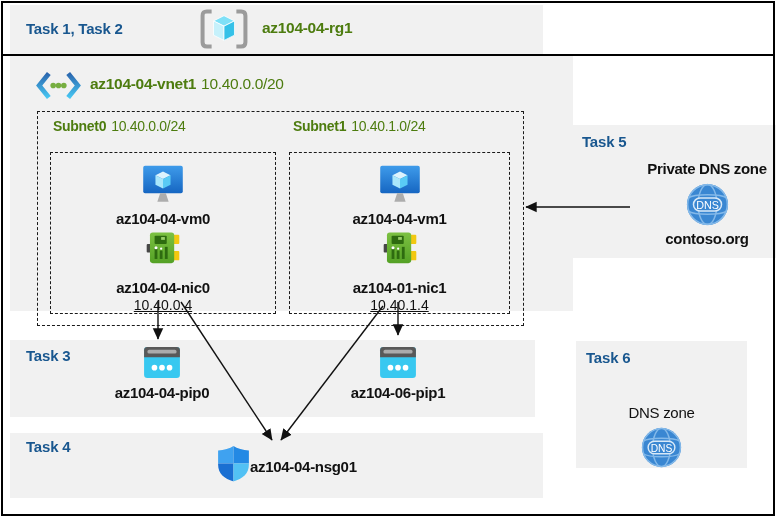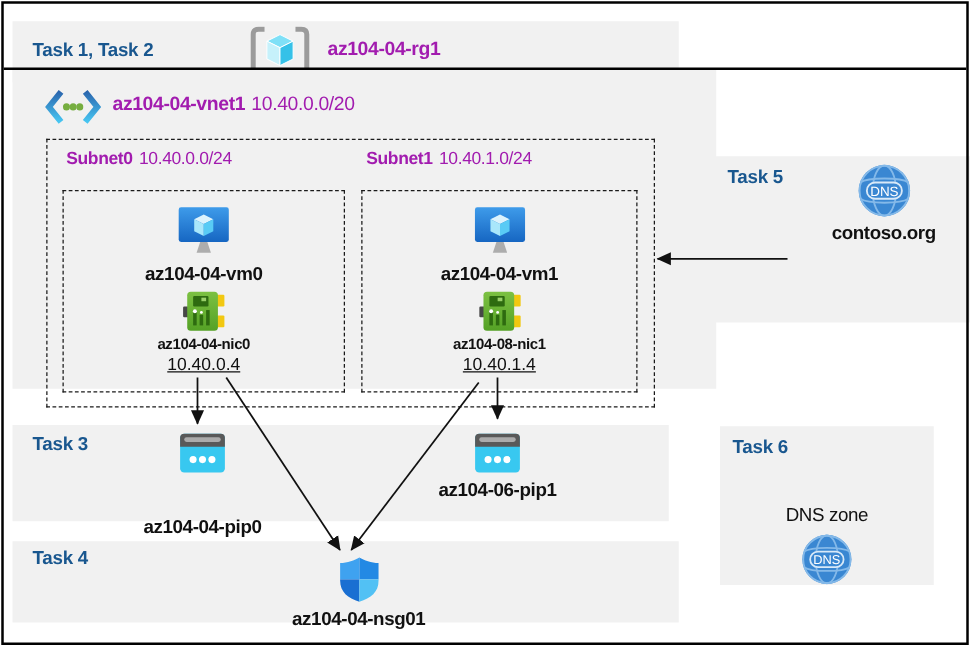--- a/index.html
+++ b/index.html
@@ -2,43 +2,43 @@
 <html><head>
 <meta charset="utf-8">
 <style>
   html,body{margin:0;padding:0;background:#fff;}
   .stage{position:relative;width:776px;height:517px;background:#fff;overflow:hidden;
          font-family:"Liberation Sans",sans-serif;color:#111;}
   .frame-border{position:absolute;inset:1px;border:2px solid #000;pointer-events:none;z-index:9;}
   .gray{background:#f1f1f1;}
   .abs{position:absolute;}
   .taskhead{font-weight:700;font-size:15px;color:#19578f;letter-spacing:-0.2px;}
-  .blk{font-weight:700;font-size:15px;color:#a21caf;letter-spacing:-0.3px;text-align:right;}
-  
-  .banner{left:10px;top:17px;width:533px;height:49px;}
+  .blk{font-weight:700;font-size:15px;color:#4d7c0f;letter-spacing:-0.3px;text-align:right;}
+  
+  .banner{left:10px;top:5px;width:533px;height:49px;}
   .divider{left:3px;top:54px;width:770px;height:2px;background:#000;}
   
   .vnet{left:10px;top:56px;width:533px;height:255px;padding-left:30px;}
   .vnet-title{left:80px;top:19px;white-space:nowrap;font-size:15.5px;}
   .vnet-title .cidr{font-weight:400;margin-left:5px;}
   .outerdash{left:27px;top:55px;width:485px;height:213px;border:1px dashed #1a1a1a;}
   .subnet-label{top:6px;white-space:nowrap;font-size:14px;}
   .subnet-label .cidr{font-weight:400;margin-left:5px;}
   .innerdash{top:40px;height:162px;border:1px dashed #1a1a1a;box-sizing:border-box;
              display:flex;flex-direction:column;align-items:center;padding-top:10px;}
   .vmlabel{margin-top:6px;font-size:15px;font-weight:700;letter-spacing:-0.3px;}
-  .niclabel{margin-top:2px;font-size:12px;font-weight:700;letter-spacing:-0.3px;}
+  .niclabel{margin-top:14px;font-size:15px;font-weight:700;letter-spacing:-0.3px;}
   .iplabel{margin-top:1px;font-size:14px;font-weight:400;text-decoration:underline;}
   .nicwrap{margin-top:4px;}
   
   .band3{left:10px;top:340px;width:525px;height:77px;}
   .band4{left:10px;top:433px;width:533px;height:65px;}
   .pipblock{top:6px;width:112px;display:flex;flex-direction:column;align-items:center;}
   .pipblock .lbl{margin-top:5px;font-size:15px;font-weight:700;letter-spacing:-0.3px;white-space:nowrap;}
-  .nsgblock{left:207px;top:12px;width:140px;display:flex;flex-direction:column;align-items:center;}
+  .nsgblock{left:207px;top:12px;width:140px;display:flex;flex-direction:row;align-items:center;}
   .nsgblock .lbl{margin-top:5px;font-size:15px;font-weight:700;letter-spacing:-0.3px;}
   
   .panel5{left:572px;top:125px;width:176px;height:133px;display:flex;flex-direction:column;align-items:center;padding-left:47px;}
   .panel6{left:576px;top:341px;width:171px;height:127px;display:flex;flex-direction:column;align-items:center;justify-content:flex-end;}
   .panel-task{position:absolute;left:10px;top:8px;}
   .panel-title{margin-top:35px;font-size:15px;font-weight:700;letter-spacing:-0.3px;}
   .panel-title6{margin-top:40px;font-size:15px;font-weight:400;letter-spacing:-0.3px;}
   .panel-zone{margin-top:4px;font-size:15px;font-weight:700;letter-spacing:-0.3px;}
   .arrows{position:absolute;inset:0;pointer-events:none;z-index:5;}
   .inblock{position:absolute;}
@@ -147,29 +147,29 @@
           <rect x="29" y="21.5" width="6.5" height="10" rx="1" fill="#F2C811"></rect>
           <rect x="4" y="1.5" width="26" height="33" rx="3" fill="url(#nicG)"></rect>
           <rect x="9" y="5" width="13" height="9" rx="1" fill="#2E6B10"></rect>
           <rect x="16" y="6.5" width="4" height="3" fill="#9AD06A"></rect>
           <rect x="9" y="17" width="3" height="13" fill="#2E6B10"></rect>
           <rect x="14.5" y="21" width="3" height="9" fill="#2E6B10"></rect>
           <rect x="20" y="17" width="3" height="13" fill="#2E6B10"></rect>
           <circle cx="10.5" cy="18" r="1.7" fill="#fff"></circle>
           <circle cx="16" cy="19" r="1.2" fill="#fff"></circle>
         </svg>
-        <div class="niclabel">az104-08-nic1</div>
+        <div class="niclabel">az104-01-nic1</div>
         <div class="iplabel">10.40.1.4</div>
       </div>
     </div>
   </div>
 
   <div class="abs gray band3">
     <div class="abs taskhead" style="left:16px;top:7px;">Task 3</div>
-    <div class="inblock pipblock" style="left:96px;gap:29px;">
+    <div class="inblock pipblock" style="left:96px;">
       <svg width="38" height="33" viewBox="0 0 40 35">
         <rect x="1" y="1" width="38" height="33" rx="3.5" fill="#38C8F0"></rect>
         <path d="M1 12 V4.5 Q1 1 4.5 1 H35.5 Q39 1 39 4.5 V12 Z" fill="#595959"></path>
         <rect x="4.5" y="4" width="31" height="4" rx="2" fill="#ABABAB"></rect>
         <circle cx="12" cy="23" r="3" fill="#fff"></circle>
         <circle cx="20" cy="23" r="3" fill="#fff"></circle>
         <circle cx="28" cy="23" r="3" fill="#fff"></circle>
       </svg>
       <div class="lbl">az104-04-pip0</div>
     </div>
@@ -196,20 +196,21 @@
           <rect x="0" y="20" width="18" height="20" fill="#1A6FD2"></rect>
           <rect x="18" y="20" width="18" height="20" fill="#52C1F4"></rect>
         </g>
       </svg>
       <div class="lbl">az104-04-nsg01</div>
     </div>
   </div>
 
   <div class="abs gray panel5">
     <div class="panel-task taskhead">Task 5</div>
+    <div class="panel-title">Private DNS zone</div>
     <svg style="margin-top:6px;" width="43" height="43" viewBox="0 0 46 46">
       <circle cx="23" cy="23" r="22" fill="#3A87D2"></circle>
       <ellipse cx="23" cy="23" rx="10" ry="21.5" fill="none" stroke="#84B9E9" stroke-width="1.6"></ellipse>
       <path d="M2.5 16 C9 11.5 37 11.5 43.5 16" fill="none" stroke="#84B9E9" stroke-width="1.6"></path>
       <path d="M2.5 30 C9 34.5 37 34.5 43.5 30" fill="none" stroke="#84B9E9" stroke-width="1.6"></path>
       <circle cx="23" cy="23" r="21.2" fill="none" stroke="#84B9E9" stroke-width="1.6"></circle>
       <rect x="8" y="16" width="30" height="14" rx="7" fill="#3A87D2" stroke="#D8E9F8" stroke-width="1.6"></rect>
       <text x="23" y="27.5" text-anchor="middle" font-size="11.5" font-weight="400" fill="#fff">DNS</text>
     </svg>
     <div class="panel-zone">contoso.org</div>

